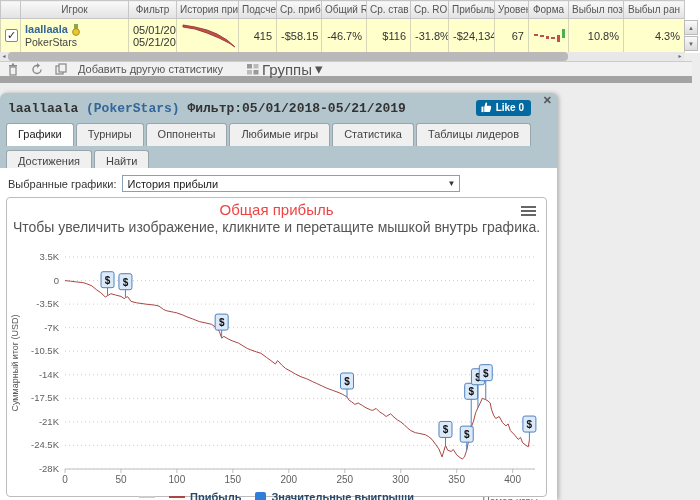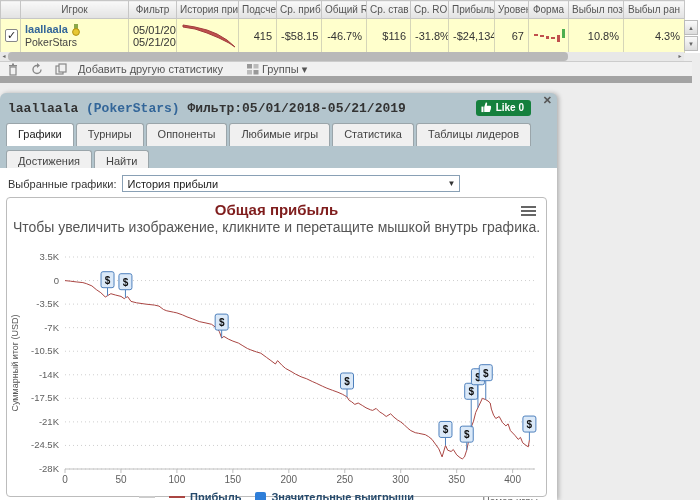--- a/index.html
+++ b/index.html
@@ -27,45 +27,45 @@
   .hscroll { position:absolute; left:0; top:52px; width:684px; height:9px; background:#e8e8e8; }
   .hthumb { position:absolute; left:8px; top:0; width:560px; height:9px; background:#b9b9b9; border-radius:4px; }
   .harrow { position:absolute; top:0; width:8px; height:9px; font-size:6px; color:#666; line-height:9px; text-align:center; }
 
   
   .toolbar { position:absolute; left:0; top:61px; width:692px; height:22px; background:#f1f1f1;
     border-top:1px solid #ccc; border-bottom:7px solid #a3a3a3; display:flex; align-items:center;
     gap:10px; padding:0 6px; }
   .tool-icon { width:14px; height:13px; display:inline-block; }
   .tool-link { font-size:11px; color:#555; cursor:pointer; }
-  .groups { display:flex; align-items:center; gap:3px; font-size:11px; color:#555; margin-left:14px; }
+  .groups { display:flex; align-items:center; gap:3px; font-size:15px; color:#555; margin-left:14px; }
 
   
   .panel { position:absolute; left:0; top:93px; width:557px; height:407px; background:#b3c5cd;
     border-radius:6px 6px 0 0; box-shadow:2px 0 4px rgba(0,0,0,.25); }
   .panel-close { position:absolute; right:5px; top:1px; font-size:11px; font-weight:bold; color:#555; cursor:pointer; }
   .panel-head { display:flex; align-items:center; justify-content:space-between; padding:7px 26px 5px 8px; }
   .panel-title { font-size:13px; font-weight:bold; color:#333;font-family:Liberation Mono, monospace; }
   .panel-title .site { color:#336699; }
-  .like-btn { background:#15803d; color:#fff; font-size:10px; font-weight:bold; border-radius:3px;
+  .like-btn { background:#0369a1; color:#fff; font-size:10px; font-weight:bold; border-radius:3px;
     padding:2px 7px 3px 5px; display:flex; align-items:flex-start; gap:4px; cursor:pointer; }
   .tabs-row { display:flex; gap:2px; padding:0 0 0 6px; flex-wrap:wrap; }
   .tab { background:#f0f0f0; border:1px solid #9aa5aa; border-bottom:none; border-radius:3px 3px 0 0;
     font-size:11px; color:#444; padding:4px 11px 6px; cursor:pointer; margin-top:2px; }
   .tab.active { background:#fff; color:#222; position:relative; }
   .panel-content { position:absolute; left:0; top:75px; width:557px; height:332px; background:#fff;
     padding:5px 6px; }
   .select-row { display:flex; align-items:center; gap:6px; font-size:11px; color:#333; padding:2px 0 5px 2px; }
   .fake-select { width:338px; height:17px; border:1px solid #89a0b5; background:#fff; font-size:11px;
     color:#222; display:flex; align-items:center; justify-content:space-between; padding:0 4px; cursor:pointer; }
 
   
   .chart-box { width:541px; height:300px; border:1px solid #bcbcbc; border-radius:4px; background:#fff;
     position:relative; padding-top:3px; }
-  .chart-title { text-align:center; font-size:15px; color:#7f1d1d; font-weight:bold; }
+  .chart-title { text-align:center; font-size:15px; color:#ef4444; font-weight:normal; }
   .chart-sub { text-align:center; font-size:14px; color:#555; margin-top:1px; }
   .burger { position:absolute; right:10px; top:8px; width:15px; cursor:pointer; }
   .burger div { height:2px; background:#666; margin-bottom:2px; }
   .legend-row { display:flex; align-items:center; justify-content:center; gap:14px; margin-top:0; position:relative; }
   .legend-item { display:flex; align-items:center; gap:5px; font-size:11px; font-weight:bold; color:#274b6d; cursor:pointer; }
   .legend-item.disabled { color:#c9c9c9; }
   .legend-line { width:16px; height:0; border-top:2px solid; }
   .legend-sq { width:11px; height:11px; border-radius:2px; }
   .xlabel { position:absolute; right:8px; top:5px; font-size:10px; font-weight:normal; color:#666; }
 </style>

